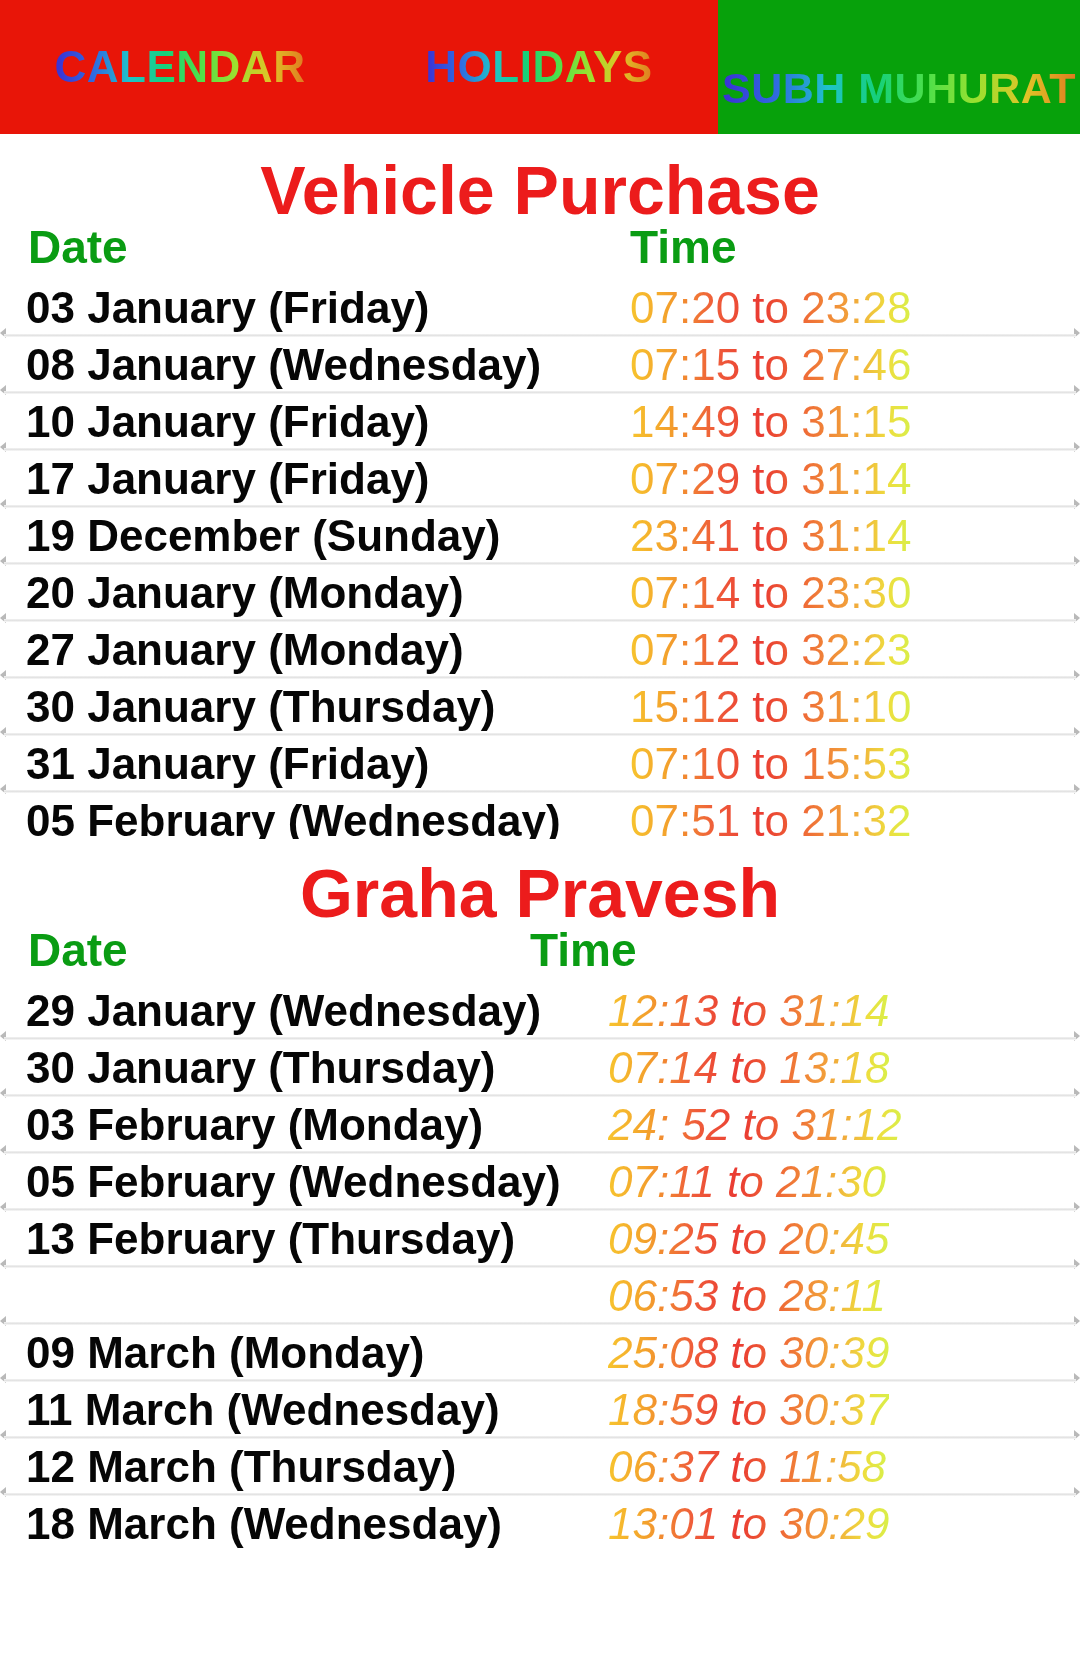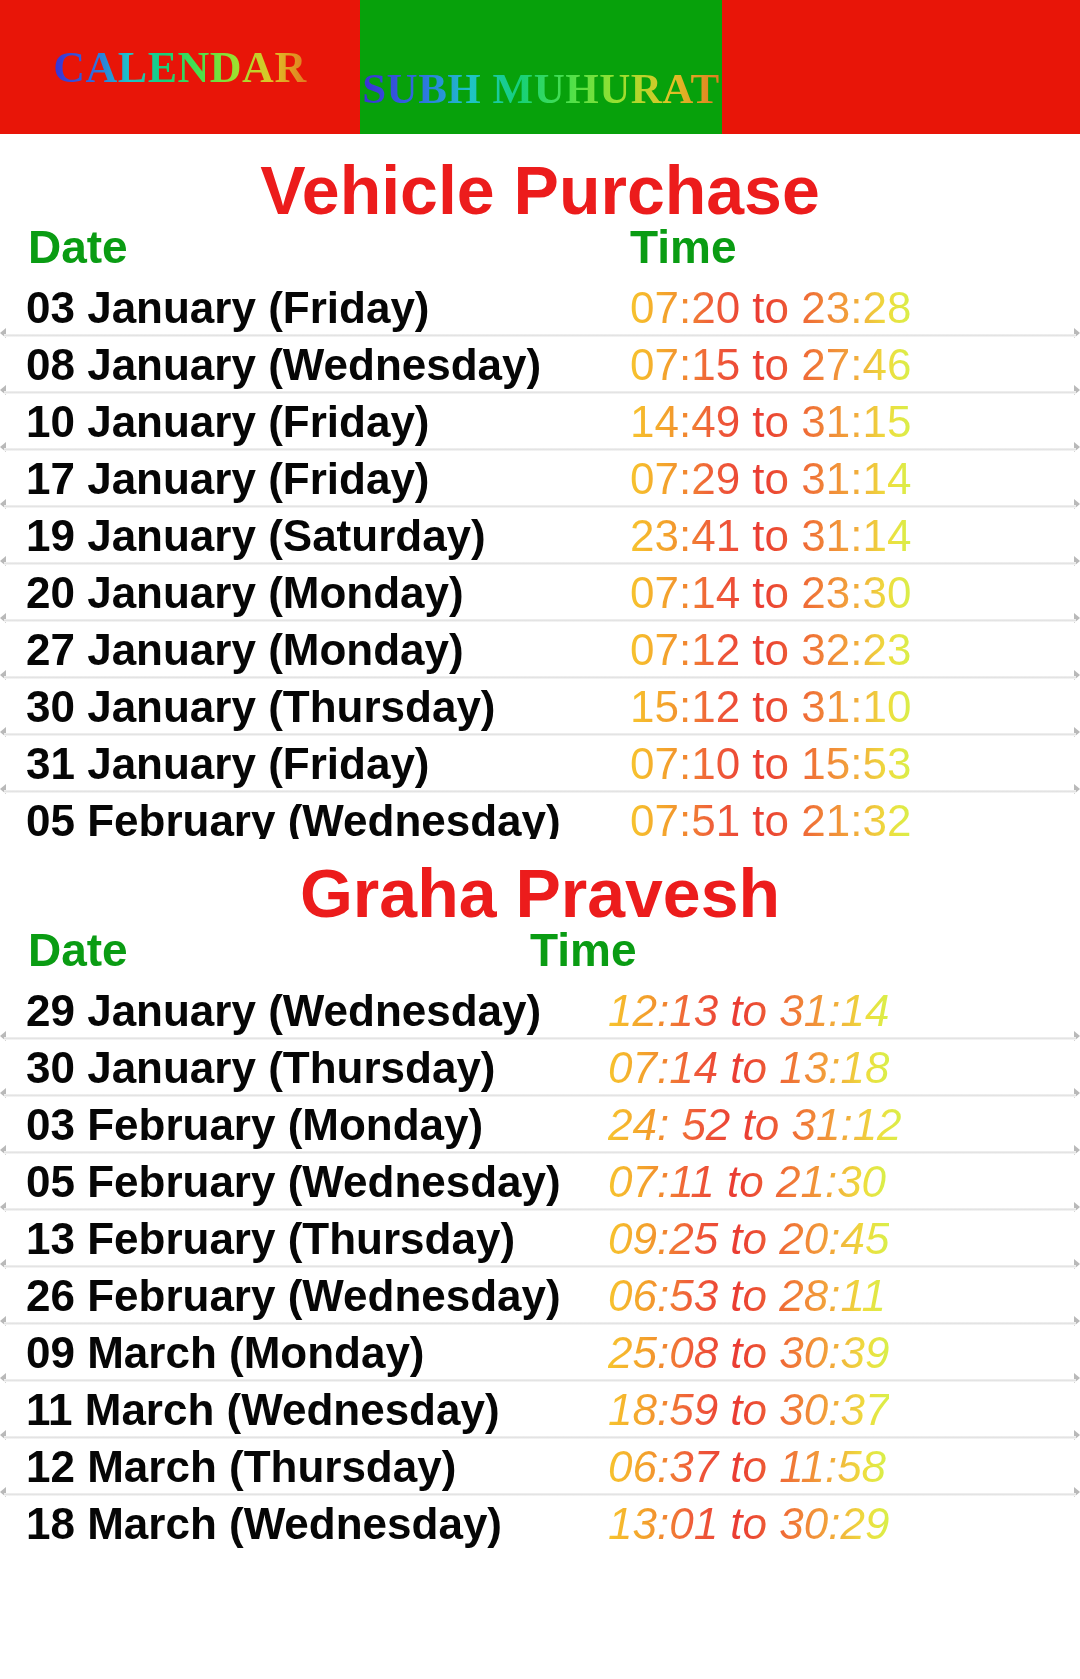--- a/index.html
+++ b/index.html
@@ -40,21 +40,20 @@
         #2f6ee0 16%,
         #1fc3c9 30%,
         #16d07a 44%,
         #4de04a 58%,
         #9ce02f 72%,
         #e0c427 86%,
         #e07a20 100%);
     -webkit-background-clip: text;
     background-clip: text;
     color: transparent;
-    font-family: Liberation Serif, serif;
     -webkit-text-fill-color: transparent;
   }
   #tab-calendar { width: 360px; background: #e81508; }
   #tab-holidays { width: 358px; background: #e81508; }
   #tab-subh     { width: 362px; background: #07a10b; }
   #tab-subh .tab-label { font-size: 43px; margin-top: 43px; }
 
   
   .section-title {
     text-align: center;
@@ -155,20 +154,23 @@
   #sec2-rows .row:last-child::after { display: none; }
   #sec2-rows .row:last-child .cap { display: none; }
 </style>
 </head>
 <body>
 
 <div id="tabbar">
   <div class="tab" id="tab-calendar">
     <span class="tab-label">CALENDAR</span>
   </div>
+  <div class="tab" id="tab-holidays">
+    <span class="tab-label">HOLIDAYS</span>
+  </div>
   <div class="tab" id="tab-subh">
     <span class="tab-label">SUBH MUHURAT</span>
   </div>
 </div>
 
 <div id="section-1">
 
   <div class="section-title" id="sec1-title">Vehicle Purchase</div>
 
   <div class="col-head" id="sec1-head">
@@ -195,21 +197,21 @@
       <span class="cap cap-l"></span>
       <span class="cap cap-r"></span>
     </div>
     <div class="row">
       <span class="cell-date">17 January (Friday)</span>
       <span class="cell-time">07:29 to 31:14</span>
       <span class="cap cap-l"></span>
       <span class="cap cap-r"></span>
     </div>
     <div class="row">
-      <span class="cell-date">19 January (Saturday)</span>
+      <span class="cell-date">19 December (Sunday)</span>
       <span class="cell-time">23:41 to 31:14</span>
       <span class="cap cap-l"></span>
       <span class="cap cap-r"></span>
     </div>
     <div class="row">
       <span class="cell-date">20 January (Monday)</span>
       <span class="cell-time">07:14 to 23:30</span>
       <span class="cap cap-l"></span>
       <span class="cap cap-r"></span>
     </div>
@@ -272,21 +274,20 @@
       <span class="cap cap-l"></span>
       <span class="cap cap-r"></span>
     </div>
     <div class="row">
       <span class="cell-date">13 February (Thursday)</span>
       <span class="cell-time">09:25 to 20:45</span>
       <span class="cap cap-l"></span>
       <span class="cap cap-r"></span>
     </div>
     <div class="row">
-      <span class="cell-date">26 February (Wednesday)</span>
       <span class="cell-time">06:53 to 28:11</span>
       <span class="cap cap-l"></span>
       <span class="cap cap-r"></span>
     </div>
     <div class="row">
       <span class="cell-date">09 March (Monday)</span>
       <span class="cell-time">25:08 to 30:39</span>
       <span class="cap cap-l"></span>
       <span class="cap cap-r"></span>
     </div>

